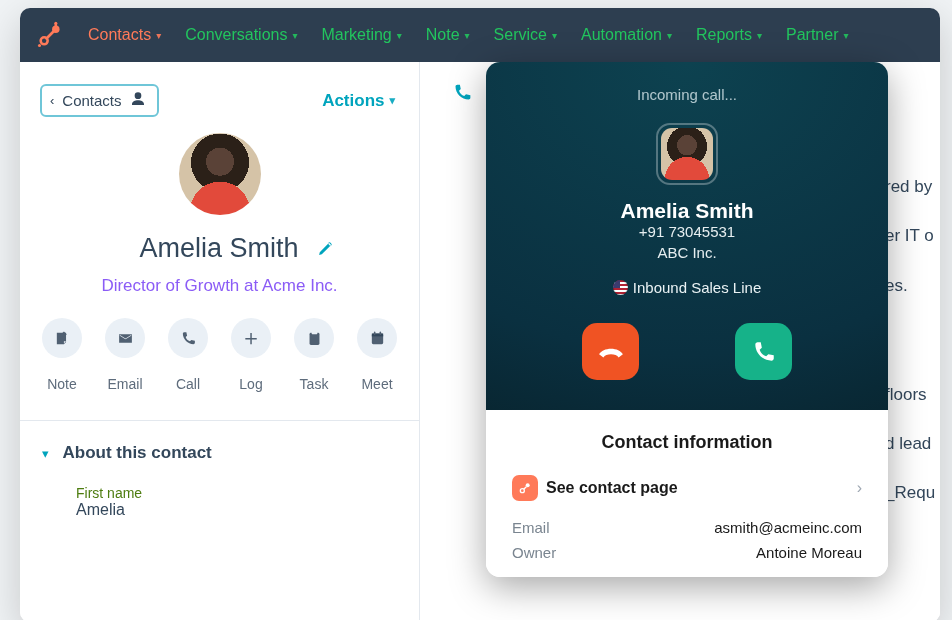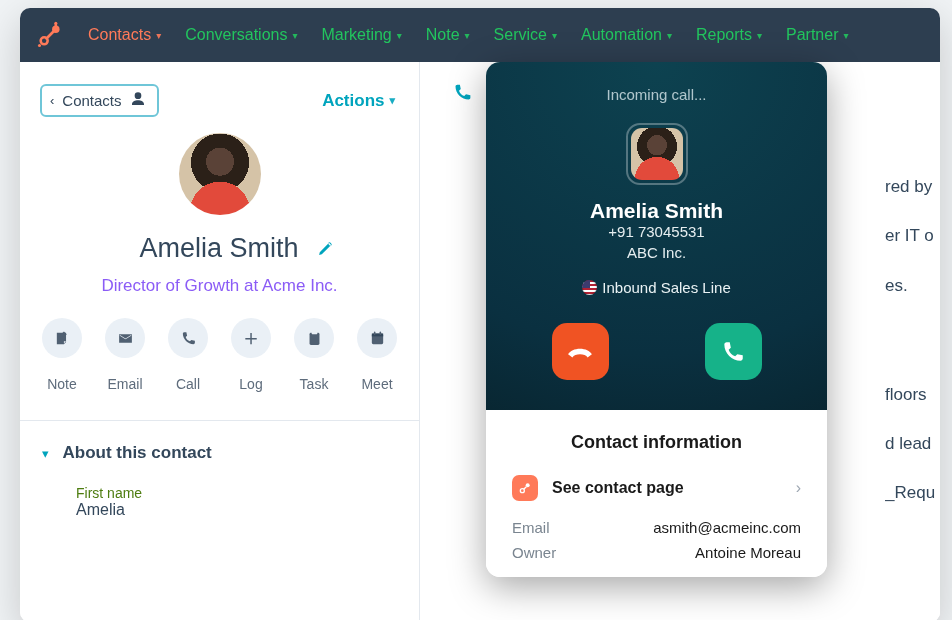--- a/index.html
+++ b/index.html
@@ -210,21 +210,21 @@
     text-align: left;
     padding-top: 100px;
     overflow: hidden;
   }
   .bg-text div { white-space: nowrap; }
   
   .call-card {
     position: absolute;
     left: 66px;
     top: 0;
-    width: 341px;
+    width: 402px;
     border-radius: 14px;
     overflow: hidden;
     box-shadow: 0 10px 36px rgba(0,0,0,.35);
     background: #fff;
   }
   .call-top {
     background: radial-gradient(ellipse 130% 120% at 50% 0%, #0d4250 0%, #0a3040 70%, #08232d 100%);
     padding: 24px 20px 30px 20px;
     text-align: center;
     color: #d9e8ec;
@@ -320,21 +320,21 @@
   }
   .info-title {
     text-align: center;
     font-size: 18px;
     font-weight: 800;
     color: #1a1a1a;
   }
   .see-contact {
     display: flex;
     align-items: center;
-    gap: 14px;
+    gap: 8px;
     margin-top: 22px;
     cursor: pointer;
   }
   .hs-square {
     width: 26px;
     height: 26px;
     border-radius: 7px;
     background: #ff7a59;
     display: flex;
     align-items: center;

